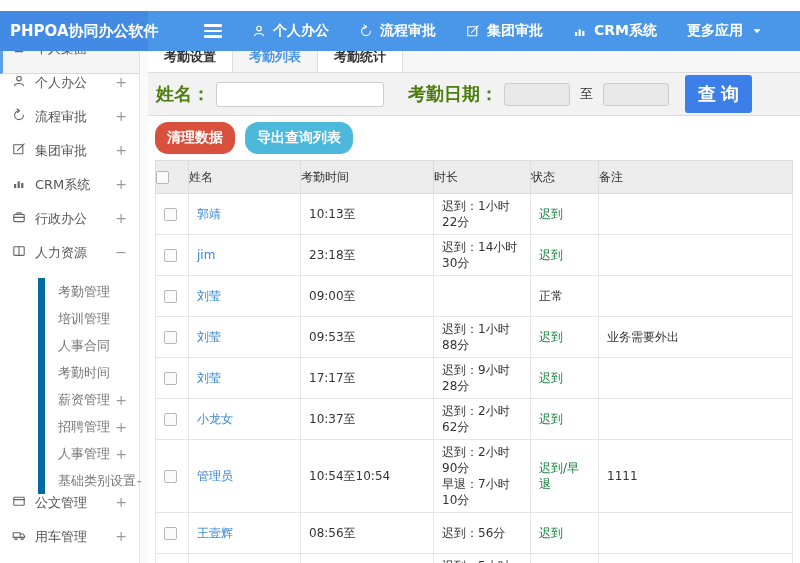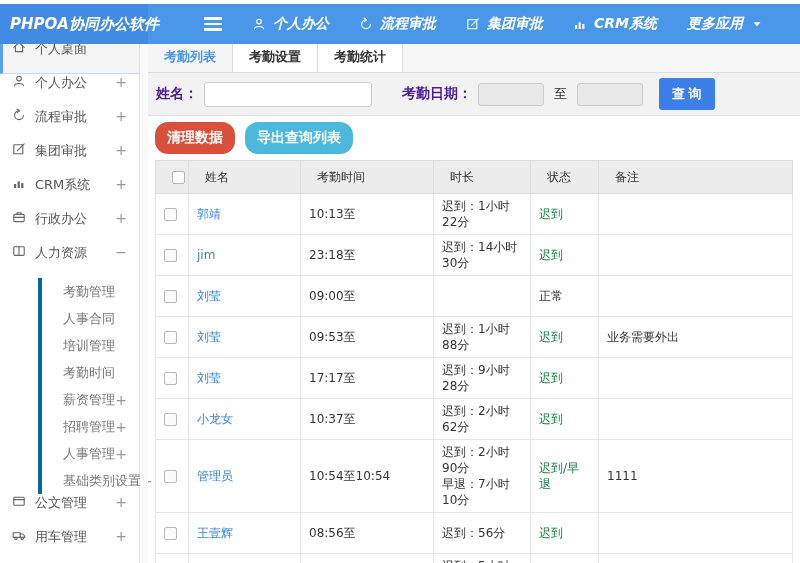--- a/index.html
+++ b/index.html
@@ -1,75 +1,75 @@
 <!DOCTYPE html>
 <html><head>
 <meta charset="utf-8">
 <style>
   * { margin:0; padding:0; box-sizing:border-box; }
   html,body { width:800px; height:563px; overflow:hidden; background:#fff;
     font-family:"DejaVu Sans","Liberation Sans",sans-serif; font-size:13px; color:#333; }
 
   
-  .topbar { position:absolute; top:4px; left:0; right:0; height:40px; background:#4a96e8;
-    display:flex; align-items:center; z-index:20;font-style:italic; }
+  .topbar { position:absolute; top:11px; left:0; right:0; height:40px; background:#4a96e8;
+    display:flex; align-items:center; z-index:20; }
   .brand { width:148px; height:40px; line-height:40px; padding-left:10px; background:#428ae3;
     color:#fff; font-size:15px; font-weight:bold; white-space:nowrap; }
   .hamburger { margin-left:56px; display:flex; flex-direction:column; gap:3px; cursor:pointer; }
   .hamburger span { display:block; width:18px; height:2.5px; background:#fff; border-radius:1px; }
   .topnav { display:flex; align-items:center; margin-left:30px; }
   .topnav-item { display:flex; align-items:center; gap:7px; margin-right:30px; color:#fff;
     font-size:14px; font-weight:bold; cursor:pointer; white-space:nowrap; }
   .icon { display:inline-flex; align-items:center; }
 
   
   .sidebar { position:absolute; top:40px; left:0; bottom:0; width:140px; background:#fff;
     border-right:1px solid #e2e2e2; z-index:10; }
   .side-track { position:absolute; top:40px; left:141px; bottom:0; width:7px; background:#fafafa; z-index:10; }
   .side-item { display:flex; align-items:flex-start; height:34px; padding:0 12px; color:#555; cursor:pointer; }
   .side-item .icon { margin-right:9px; color:#666; }
   .side-item .exp, .side-sub .exp { margin-left:auto; color:#999; font-size:14px; }
   .side-item.active { background:#f5f5f5; border-left:3px solid #5b9fe8;
     border-bottom:1px solid #c4def5; padding-left:9px; }
   .side-lbl { font-size:13px; white-space:nowrap; }
-  .sub-list { margin-left:38px; border-left:4px solid #0369a1;padding-left:8px; }
+  .sub-list { margin-left:38px; border-left:7px solid #0369a1; }
   .side-sub { display:flex; align-items:center; height:27px; padding:0 12px 0 13px; color:#777;
     font-size:12px; cursor:pointer; white-space:nowrap; }
 
   
   .content { position:absolute; top:40px; left:148px; right:0; bottom:0; background:#fff;
     border-top:2px solid #4a96e8; overflow:hidden; }
   .tabstrip { height:31px; background:#f7f7f7; border-bottom:1px solid #ddd; display:flex; }
   .tab { padding:0 16px; line-height:30px; font-size:13px; font-weight:bold; color:#333;
     background:#fff; border-right:1px solid #ddd; cursor:pointer; white-space:nowrap; }
   .tab.active { color:#4a96e8; background:#f5f5f5; }
 
   .filterbar { height:43px; background:#f2f2f2; border-bottom:1px solid #ddd;
     display:flex; align-items:center; padding:0 8px; }
-  .flabel { font-weight:bold; font-size:14px; color:#4c1d95; white-space:nowrap; }
+  .flabel { font-weight:bold; font-size:18px; color:#4d7c0f; white-space:nowrap; }
   .name-input { width:168px; height:25px; border:1px solid #ccc; border-radius:3px;
     margin-left:6px; background:#fff; outline:none; padding:0 5px; font-size:12px; }
-  .date-label { margin-left:30px;text-align:center; }
+  .date-label { margin-left:24px;text-align:center; }
   .date-input { width:66px; height:23px; border:1px solid #ccc; border-radius:3px;
     margin-left:6px; background:#e8e8e8; outline:none; padding:0 4px; font-size:12px; }
   .to { margin:0 4px 0 10px; font-size:13px; }
   .search-btn { margin-left:16px; background:#3d7fe8; border:none; color:#fff; font-weight:bold;
-    font-size:13px; padding:7px 13px; border-radius:3px; cursor:pointer; white-space:nowrap; }
+    font-size:18px; padding:7px 13px; border-radius:3px; cursor:pointer; white-space:nowrap; }
 
   .actionbar { padding:6px 7px; background:#fff; display:flex; gap:10px; }
   .btn { border:none; color:#fff; font-weight:bold; font-size:14px; padding:7px 12px;
     border-radius:13px; cursor:pointer; white-space:nowrap; }
   .btn-danger { background:#d9513d; }
   .btn-info { background:#4cb8db; }
 
   
   .att-table { border-collapse:collapse; margin:0 7px; width:638px; table-layout:fixed;
     background:#fff; border:1px solid #ddd; }
   .att-table th { background:#ececec; border:1px solid #ddd; font-weight:normal; text-align:left;
-    height:33px; padding:0 16px; font-size:12px; color:#333; }
+    height:33px; padding:0 0; font-size:12px; color:#333; }
   .att-table td { border:1px solid #e5e5e5; height:41px; padding:4px 8px; font-size:12px;
     color:#333; vertical-align:middle; line-height:16px; background:#fff; }
   .cbox { width:13px; height:13px; border:1px solid #b7b7b7; border-radius:2px;
     background:#fbfbfb; cursor:pointer; }
   .namelink { color:#3a87d4; cursor:pointer; }
   .status-red { color:#15803d; }
   .dur { white-space:pre-line; }
 </style>
 </head>
 <body>
@@ -224,24 +224,24 @@
         </svg>
       </span>
       <span class="side-lbl">人力资源</span>
       <span class="exp">−</span>
     </div>
     <div class="sub-list">
       <div class="side-sub">
         <span class="side-lbl">考勤管理</span>
       </div>
       <div class="side-sub">
+        <span class="side-lbl">培训管理</span>
+      </div>
+      <div class="side-sub">
         <span class="side-lbl">人事合同</span>
-      </div>
-      <div class="side-sub">
-        <span class="side-lbl">培训管理</span>
       </div>
       <div class="side-sub">
         <span class="side-lbl">考勤时间</span>
       </div>
       <div class="side-sub">
         <span class="side-lbl">薪资管理</span>
         <span class="exp">+</span>
       </div>
       <div class="side-sub">
         <span class="side-lbl">招聘管理</span>
@@ -280,22 +280,22 @@
         </svg>
       </span>
       <span class="side-lbl">用车管理</span>
       <span class="exp">+</span>
     </div>
   </div>
 <div class="side-track"></div>
 
 <div class="content">
   <div class="tabstrip">
+      <div class="tab">考勤设置</div>
       <div class="tab active">考勤列表</div>
-      <div class="tab">考勤设置</div>
       <div class="tab">考勤统计</div>
     </div>
 
   <div class="filterbar">
     <span class="flabel">姓名：</span>
     <input class="name-input" value="" style="">
     <span class="flabel date-label">考勤日期：</span>
     <input class="date-input" value="" style="">
     <span class="to">至</span>
     <input class="date-input" value="" style="">

